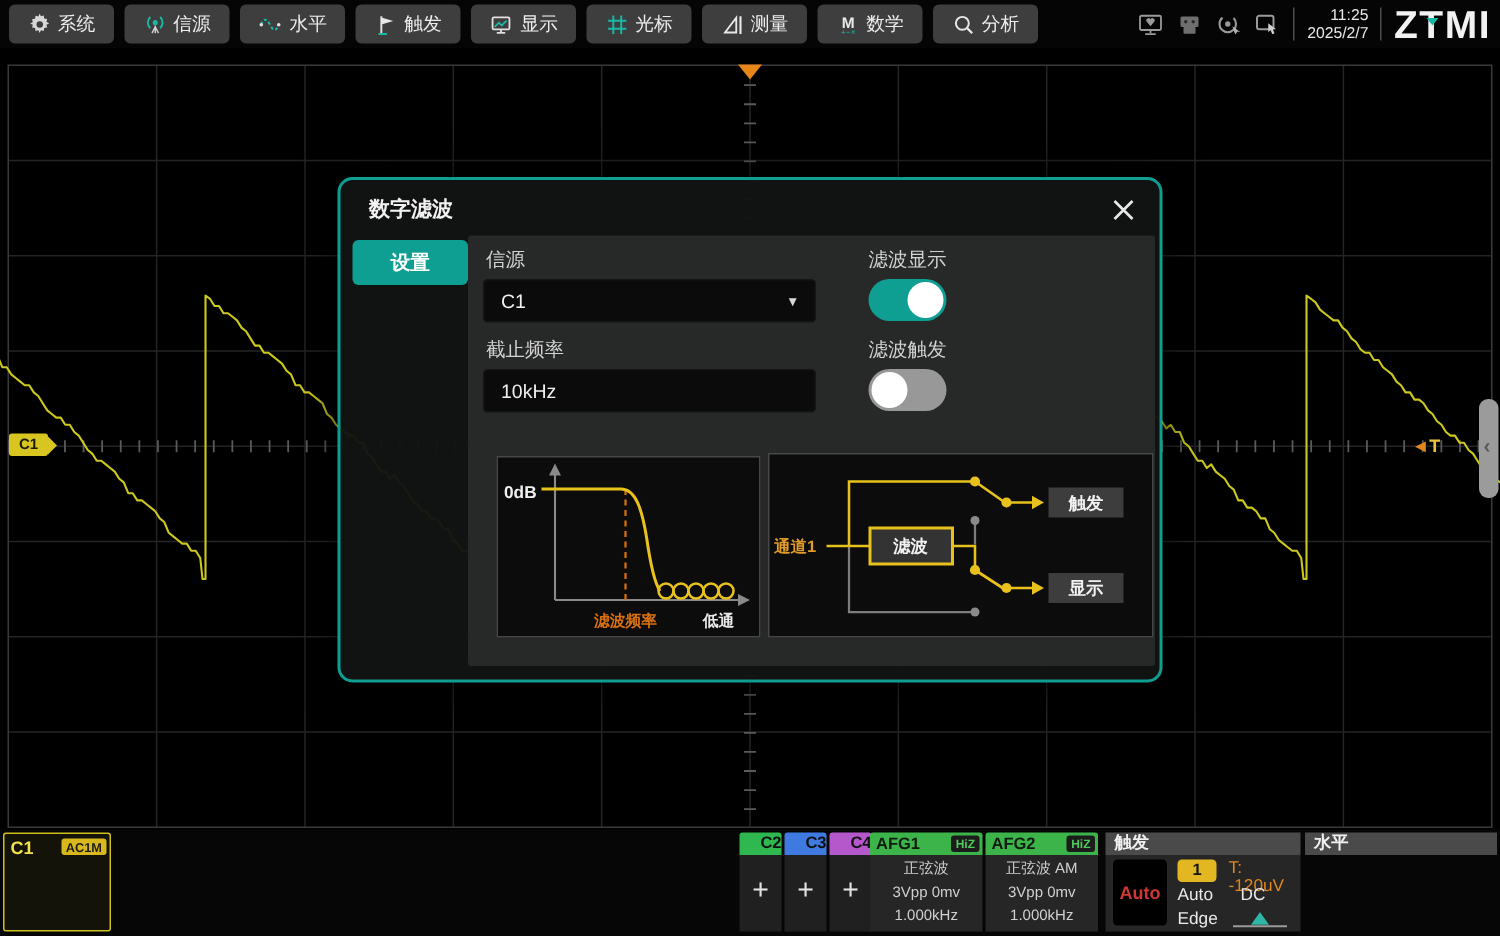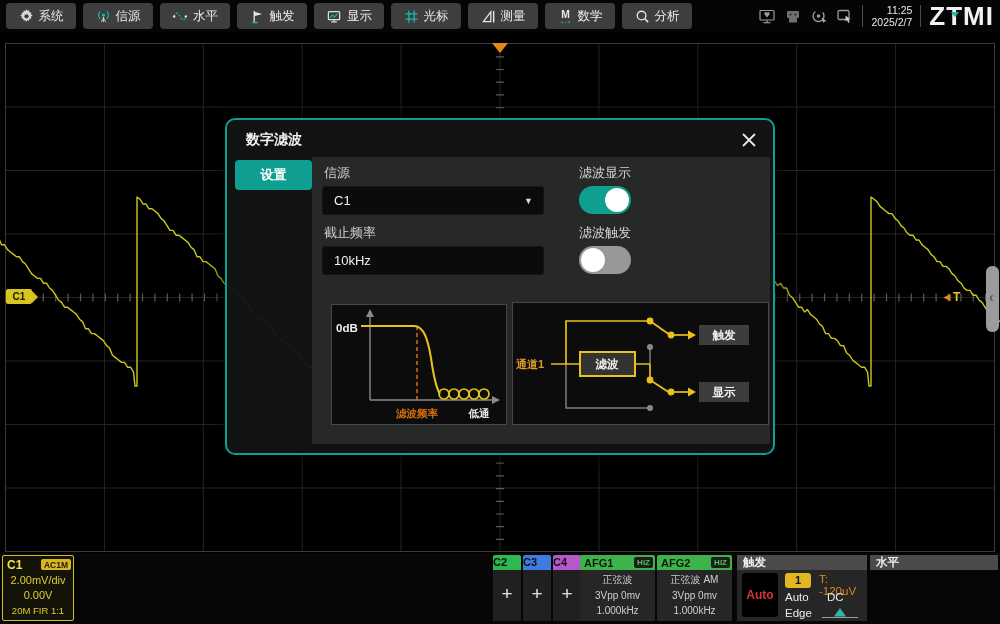--- a/index.html
+++ b/index.html
@@ -57,21 +57,21 @@
   
   #bbar{position:absolute;left:0;top:553px;width:1000px;height:71px;background:#060606;}
   #c1box{position:absolute;left:2px;top:2px;width:72px;height:66px;border:1px solid #cfc01c;
     background:#14130a;border-radius:2px;box-sizing:border-box;}
   #c1box .hdr{height:15px;display:flex;justify-content:space-between;align-items:center;padding:1px 2px 0 4px;}
   #c1box .nm{color:#f2e14c;font-weight:bold;font-size:12px;}
   #c1box .cp{background:#d8b81c;color:#1c1c1c;font-size:8.5px;font-weight:bold;border-radius:2px;padding:0.5px 3px;}
   #c1box .bd{text-align:center;color:#e0cd30;font-size:11px;line-height:1.4;padding-top:1px;}
   #c1box .bd .l3{font-size:9.5px;}
   .chsm{position:absolute;top:2px;width:28px;height:66px;}
-  .chsm .hdr{height:15px;color:#101010;font-weight:bold;font-size:11px;text-align:left;line-height:15px;border-radius:2px 2px 0 0;}
+  .chsm .hdr{height:15px;color:#101010;font-weight:bold;font-size:11px;text-align:right;line-height:15px;border-radius:2px 2px 0 0;}
   .chsm .bd{height:51px;background:#202020;color:#e2e2e2;font-size:19px;font-weight:300;text-align:center;line-height:48px;}
   .afg{position:absolute;top:2px;width:75px;height:66px;}
   .afg .hdr{height:15px;background:#3cb44a;border-radius:2px 2px 0 0;display:flex;justify-content:space-between;
     align-items:center;padding:0 2px 0 4px;}
   .afg .nm{color:#0e1b0e;font-weight:bold;font-size:11px;}
   .afg .hz{background:#1c1c1c;color:#4ec95a;font-size:8px;font-weight:bold;border-radius:2px;padding:1px 3px;text-align:right;}
   .afg .bd{height:51px;background:#262626;color:#d0d0d0;font-size:10px;text-align:center;line-height:1.57;padding-top:2px;box-sizing:border-box;}
   .ipanel{position:absolute;top:2px;height:66px;}
   .ipanel .hdr{height:15px;background:#4a4a4a;color:#f0f0f0;font-size:11.5px;font-weight:bold;line-height:15px;padding-left:6px;}
   .ipanel .bd{position:relative;height:51px;background:#262626;}
@@ -294,25 +294,20 @@
     </div>
   </div>
 </div>
 
 <div id="bbar">
   <div id="c1box">
     <div class="hdr">
         <span class="nm">C1</span>
       <span class="cp">AC1M</span>
       </div>
-    <div class="bd">
-      <div>2.00mV/div</div>
-      <div>0.00V</div>
-      <div class="l3">20M  FIR  1:1</div>
-    </div>
   </div>
 
   <div class="chsm" style="left:493px;">
     <div class="hdr" style="background:#2eb84f;">C2</div>
     <div class="bd">+</div>
   </div>
   <div class="chsm" style="left:523px;">
     <div class="hdr" style="background:#3f7ae0;">C3</div>
     <div class="bd">+</div>
   </div>

